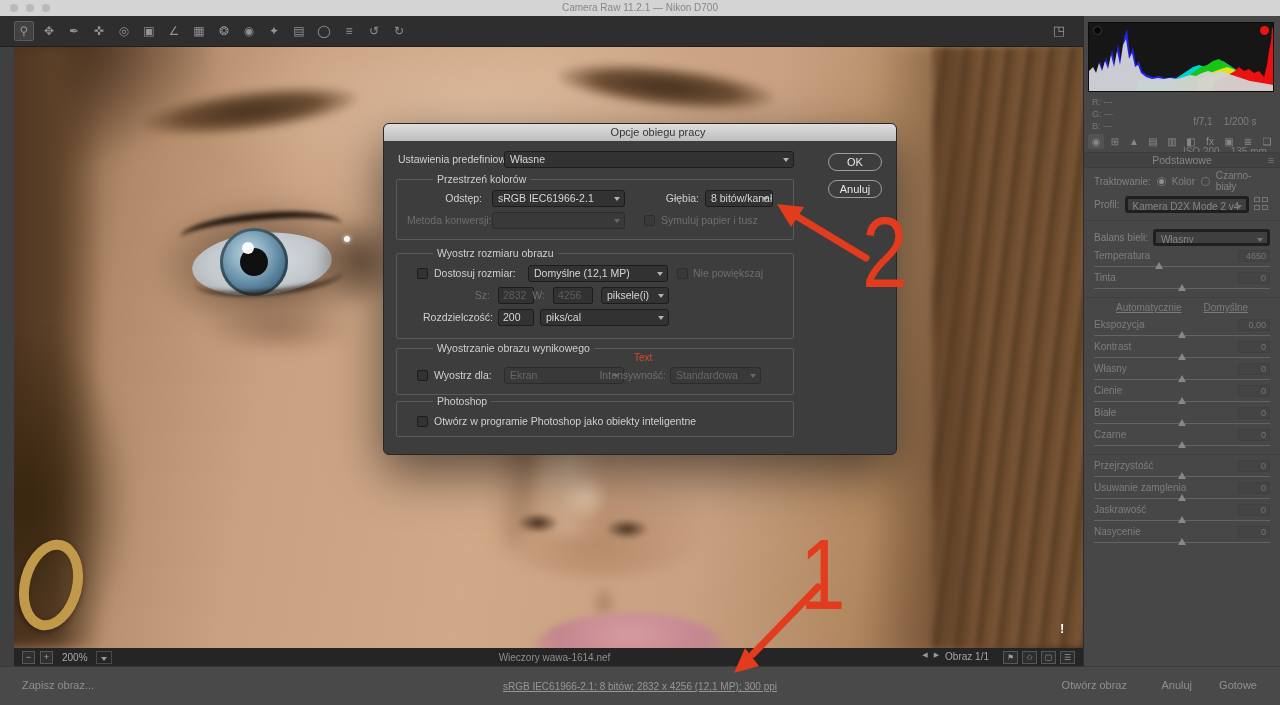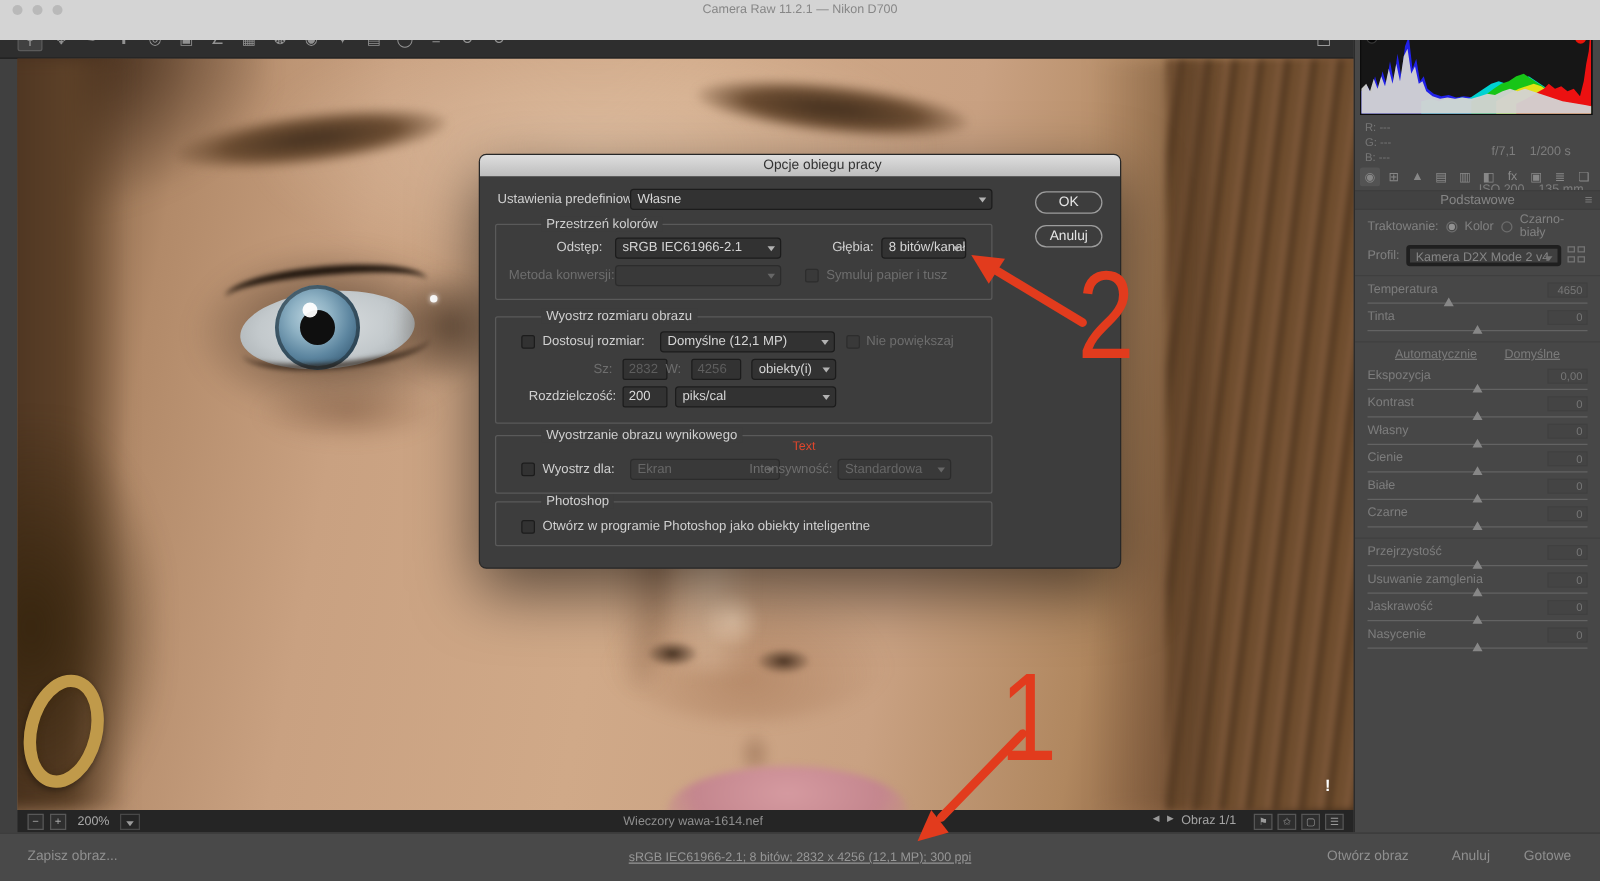--- a/index.html
+++ b/index.html
@@ -1,21 +1,21 @@
 <!DOCTYPE html>
 <html><head>
 <meta charset="utf-8">
 <style>
   * { margin:0; padding:0; box-sizing:border-box; }
   html,body { width:1280px; height:705px; overflow:hidden; }
   body { position:relative; background:#4a4a4a; font-family:"Liberation Sans",sans-serif;
          -webkit-font-smoothing:antialiased; }
 
   
-  .titlebar { position:absolute; top:0; left:0; right:0; height:32px; background:#d4d4d4; z-index:6; }
+  .titlebar { position:absolute; top:0; left:0; right:0; height:16px; background:#d4d4d4; z-index:6; }
   .tl-dots { position:absolute; left:10px; top:4px; display:flex; gap:8px; }
   .tl-dot { width:8px; height:8px; border-radius:50%; background:#b9b9b9; }
   .win-title { text-align:center; font-size:10px; line-height:16px; color:#878787; }
 
   .app { position:absolute; top:16px; left:0; right:0; bottom:0; background:#404040; }
 
   
   .toolbar { position:absolute; top:0; left:0; width:1083px; height:31px; background:#2e2e2e;
              border-bottom:1px solid #1f1f1f; display:flex; align-items:center; padding-left:14px; gap:5px; }
   .tool { width:20px; height:20px; display:flex; align-items:center; justify-content:center;
@@ -330,20 +330,24 @@
         <span>Profil:</span>
         <span class="pdd"><span>Kamera D2X Mode 2 v4</span><i class="ch"></i></span>
         <span class="gridico">
             <i></i>
             <i></i>
             <i></i>
             <i></i>
           </span>
       </div>
       <div class="phr"></div>
+      <div class="prow profrow">
+        <span>Balans bieli:</span>
+        <span class="pdd"><span>Własny</span><i class="ch"></i></span>
+      </div>
       <div id="sl-wb">
           <div class="srow">
             <div class="sl">
               <span class="slab">Temperatura</span>
               <span class="sval">4650</span>
             </div>
             <div class="strack">
               <span class="sthumb" style="left: 37%;"></span>
             </div>
           </div>
@@ -492,21 +496,21 @@
         <span class="lg">Wyostrz rozmiaru obrazu</span>
         <span class="cb" style="left:20px;top:14px;"></span>
         <span class="lab" style="left:37px;top:11px;">Dostosuj rozmiar:</span>
         <span class="dd" style="left:131px;top:11px;width:140px;"><span>Domyślne (12,1 MP)</span><i class="ch"></i></span>
         <span class="cb dis" style="left:280px;top:14px;"></span>
         <span class="lab dis" style="left:296px;top:11px;">Nie powiększaj</span>
         <span class="lab r dis" style="left:53px;top:33px;width:40px;">Sz:</span>
         <span class="inp dis" style="left:101px;top:33px;width:36px;">2832</span>
         <span class="lab r dis" style="left:118px;top:33px;width:30px;">W:</span>
         <span class="inp dis" style="left:156px;top:33px;width:40px;">4256</span>
-        <span class="dd" style="left:204px;top:33px;width:68px;"><span>obiekty(i)</span><i class="ch"></i></span>
+        <span class="dd" style="left:204px;top:33px;width:68px;"><span>piksele(i)</span><i class="ch"></i></span>
         <span class="lab r" style="left:0px;top:55px;width:96px;">Rozdzielczość:</span>
         <span class="inp" style="left:101px;top:55px;width:36px;">200</span>
         <span class="dd" style="left:143px;top:55px;width:129px;"><span>piks/cal</span><i class="ch"></i></span>
       </div>
 
       <div class="fs" style="top:260px;height:36px;">
         <span class="lg">Photoshop</span>
         <span class="cb" style="left:20px;top:14px;"></span>
         <span class="lab" style="left:37px;top:11px;">Otwórz w programie Photoshop jako obiekty inteligentne</span>
       </div>

